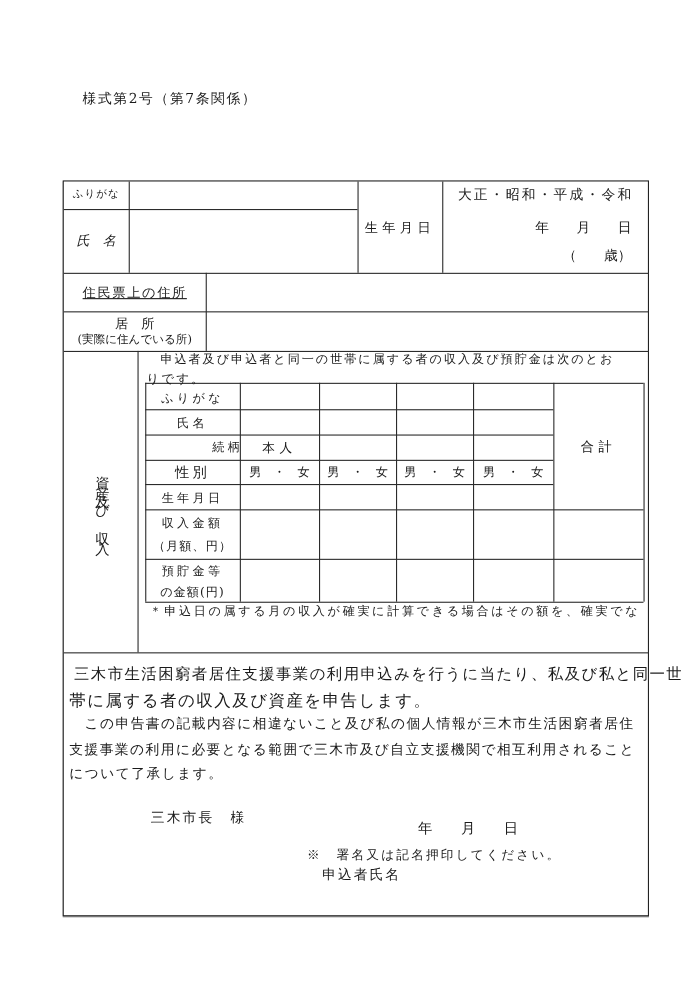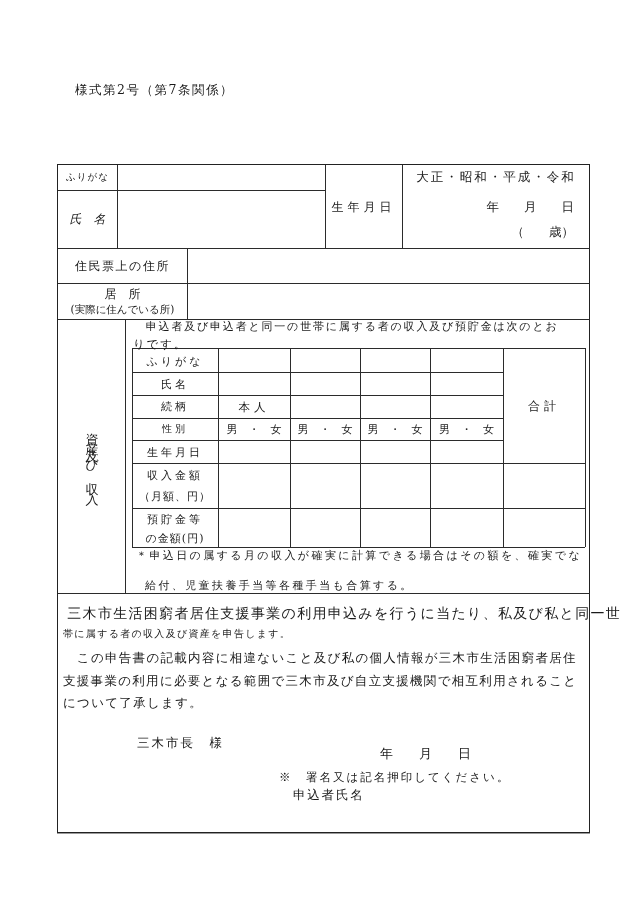--- a/index.html
+++ b/index.html
@@ -68,55 +68,54 @@
 
   <div class="t c" style="left:58px;top:171px;width:59px;font-size:9.5px;letter-spacing:1px;">ふりがな</div>
   <div style="position:absolute;left:118px;top:166px;width:206px;height:23px;"></div>
   <div class="t c" style="left:58px;top:212px;width:59px;font-size:12px;font-style:italic;">氏　名</div>
   <div style="position:absolute;left:118px;top:191px;width:206px;height:56px;"></div>
   <div class="t c" style="left:325px;top:200px;width:77px;font-size:12px;letter-spacing:4px;">生年月日</div>
   <div class="t c" style="left:402px;top:169px;width:188px;font-size:12.5px;letter-spacing:2px;">大正・昭和・平成・令和</div>
   <div class="t r" style="left:402px;top:199px;width:172px;font-size:12.5px;">年　　月　　日</div>
   <div class="t r" style="left:402px;top:224px;width:172px;font-size:12.5px;">（　　歳）</div>
 
-  <div class="t c" style="left:58px;top:259px;width:129px;font-size:12px;letter-spacing:1.5px;">住民票上の住所</div>
+  <div class="t c" style="left:58px;top:259px;width:129px;font-size:12px;letter-spacing:1.5px;text-decoration:underline;">住民票上の住所</div>
   <div style="position:absolute;left:188px;top:249px;width:401px;height:33px;"></div>
   <div class="t c" style="left:58px;top:287px;width:129px;font-size:12px;">居　所</div>
   <div class="t c" style="left:58px;top:303px;width:129px;font-size:10.5px;">(実際に住んでいる所)</div>
   <div style="position:absolute;left:188px;top:284px;width:401px;height:34px;"></div>
 
   <div class="sideLabel">
     <span>資産及び収入</span>
   </div>
 
   <div class="t" style="left:133px;top:320px;font-size:11px;letter-spacing:1.8px;">　申込者及び申込者と同一の世帯に属する者の収入及び預貯金は次のとお</div>
   <div class="t" style="left:133px;top:337px;font-size:11.5px;letter-spacing:1.8px;">りです。</div>
 
   <div class="t c" style="left:132px;top:355px;width:86px;font-size:11px;letter-spacing:3px;">ふりがな</div>
   <div class="t c" style="left:132px;top:378px;width:86px;font-size:11px;letter-spacing:3px;">氏名</div>
-  <div class="t c" style="left:132px;top:400px;width:86px;font-size:11px;letter-spacing:3px;">続柄</div>
-  <div class="t c" style="left:132px;top:423px;width:86px;font-size:10px;letter-spacing:3px;">性別</div>
+  <div class="t c" style="left:132px;top:400px;width:86px;font-size:11px;letter-spacing:3px;padding-left:32px;">続柄</div>
+  <div class="t c" style="left:132px;top:423px;width:86px;font-size:13px;letter-spacing:3px;">性別</div>
   <div class="t c" style="left:132px;top:446px;width:86px;font-size:11px;letter-spacing:3px;">生年月日</div>
   <div class="t c" style="left:132px;top:469px;width:86px;font-size:11px;letter-spacing:3px;">収入金額</div>
   <div class="t c" style="left:132px;top:490px;width:86px;font-size:11px;letter-spacing:1px;">（月額、円）</div>
   <div class="t c" style="left:132px;top:513px;width:86px;font-size:11px;letter-spacing:3px;">預貯金等</div>
   <div class="t c" style="left:132px;top:532px;width:86px;font-size:11px;letter-spacing:1px;">の金額(円)</div>
 
   <div class="t c" style="left:218px;top:400px;width:72px;font-size:11.5px;letter-spacing:4px;">本人</div>
   <div class="t c" style="left:218px;top:423px;width:72px;font-size:11px;">男　・　女</div>
   <div class="t c" style="left:290px;top:423px;width:70px;font-size:11px;">男　・　女</div>
   <div class="t c" style="left:360px;top:423px;width:70px;font-size:11px;">男　・　女</div>
   <div class="t c" style="left:430px;top:423px;width:73px;font-size:11px;">男　・　女</div>
   <div class="t c" style="left:503px;top:399px;width:82px;font-size:12px;letter-spacing:4px;">合計</div>
 
   <div class="t" style="left:136px;top:549px;font-size:11px;letter-spacing:2.4px;">＊申込日の属する月の収入が確実に計算できる場合はその額を、確実でな</div>
-  <div class="t" style="left:145px;top:579px;font-size:11px;letter-spacing:2.4px;">給付、児童扶養手当等各種手当も合算する。</div>
 
   <div class="t" style="left:52px;top:605px;font-size:14px;letter-spacing:1.3px;">　三木市生活困窮者居住支援事業の利用申込みを行うに当たり、私及び私と同一世</div>
-  <div class="t" style="left:63px;top:628px;font-size:10px;letter-spacing:1.3px;">帯に属する者の収入及び資産を申告します。</div>
+  <div class="t" style="left:63px;top:628px;font-size:15px;letter-spacing:1.3px;">帯に属する者の収入及び資産を申告します。</div>
   <div class="t" style="left:63px;top:650px;font-size:12.5px;letter-spacing:1.3px;">　この申告書の記載内容に相違ないこと及び私の個人情報が三木市生活困窮者居住</div>
   <div class="t" style="left:63px;top:673px;font-size:12.5px;letter-spacing:1.3px;">支援事業の利用に必要となる範囲で三木市及び自立支援機関で相互利用されること</div>
   <div class="t" style="left:63px;top:695px;font-size:12.5px;letter-spacing:1.3px;">について了承します。</div>
 
   <div class="t" style="left:93px;top:735px;font-size:12.5px;letter-spacing:2px;margin-left:44px;">三木市長　様</div>
   <div class="t r" style="left:330px;top:746px;width:141px;font-size:13px;">年　　月　　日</div>
   <div class="t" style="left:293px;top:787px;font-size:12.5px;letter-spacing:1.8px;">申込者氏名</div>
   <div class="t" style="left:279px;top:770px;font-size:11.5px;letter-spacing:2px;">※　署名又は記名押印してください。</div>
 
 </div>

